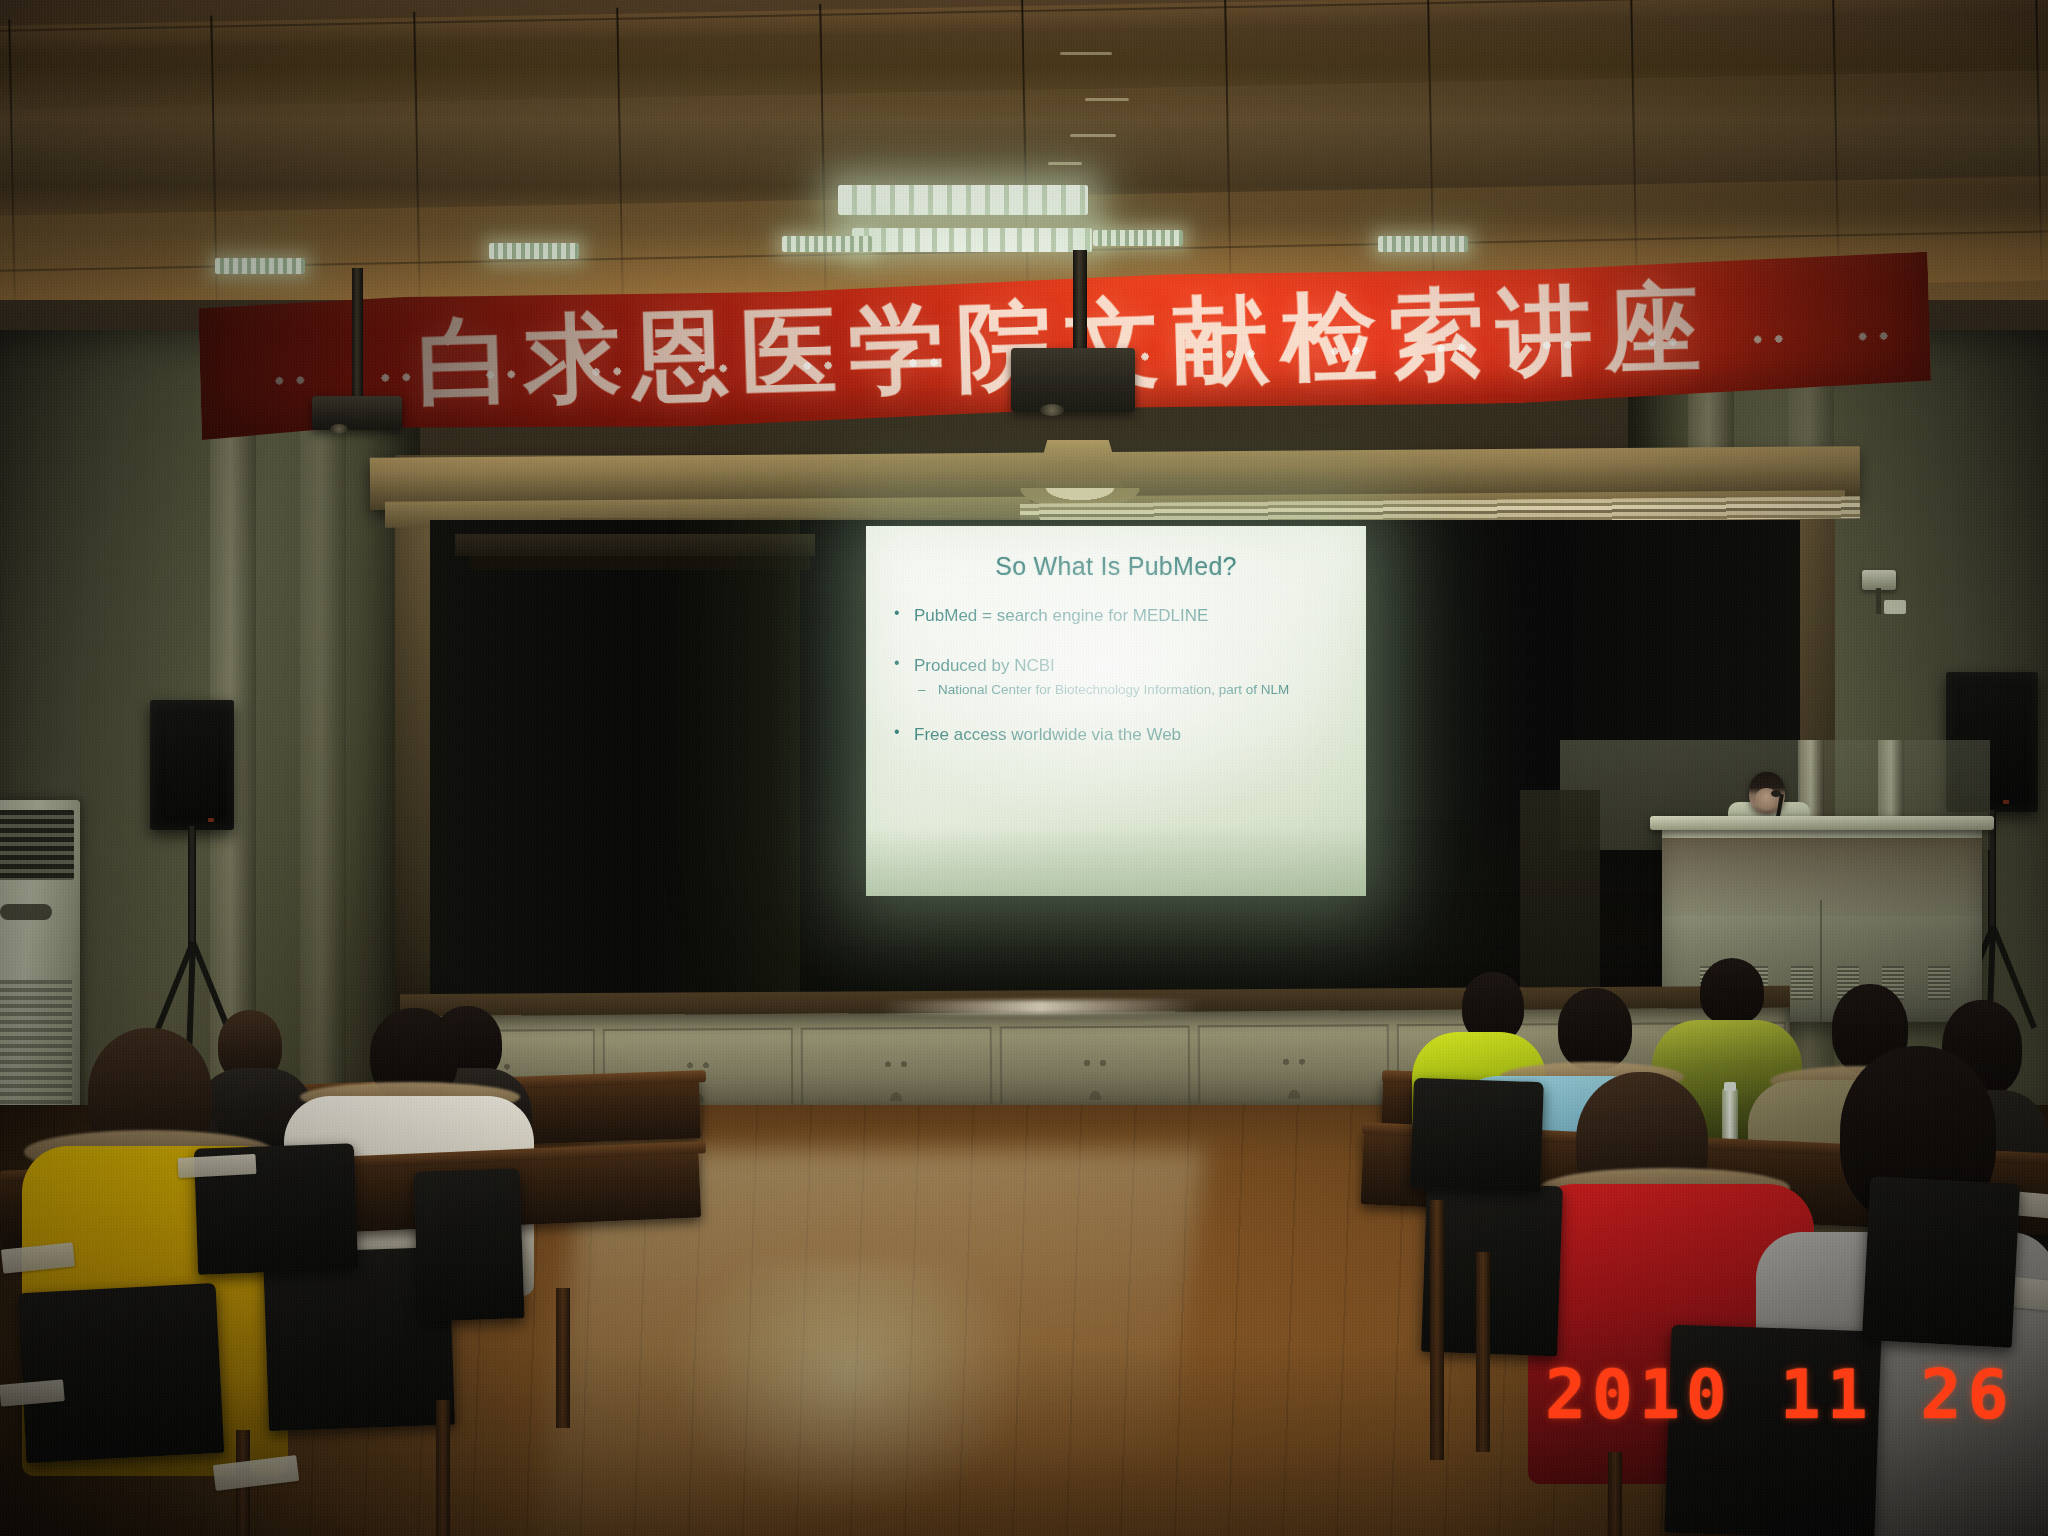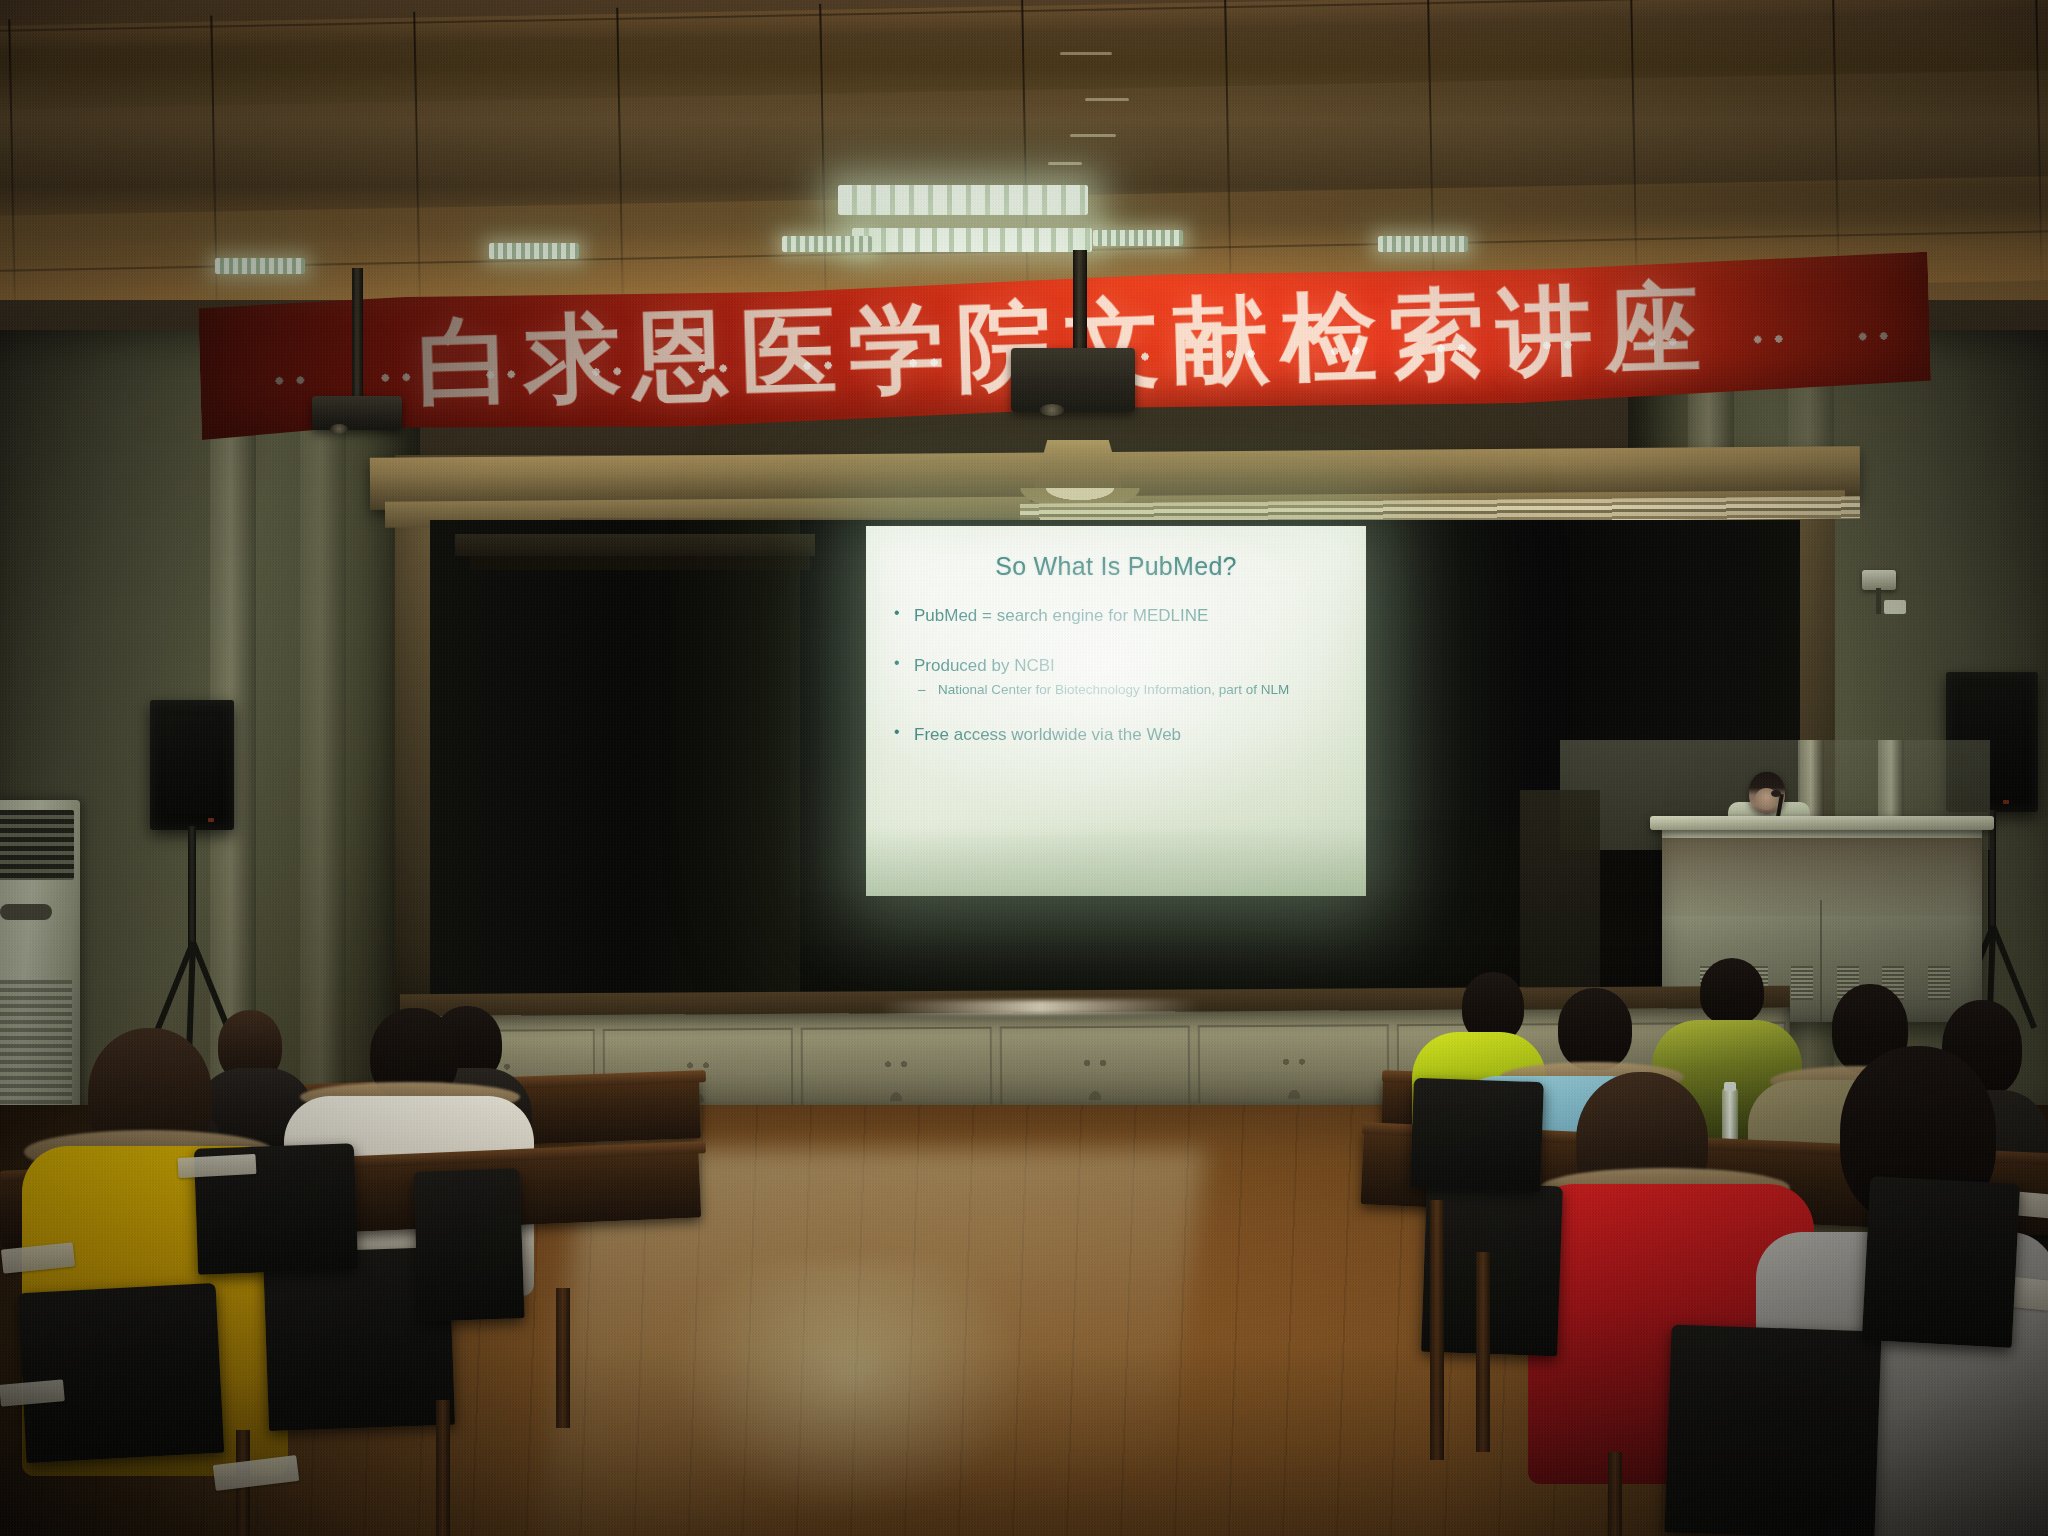--- a/index.html
+++ b/index.html
@@ -807,14 +807,15 @@
 
     <div class="chairleg" style="left:1430px;top:1200px;height:260px;"></div>
     <div class="chairleg" style="left:1476px;top:1252px;height:200px;"></div>
     <div class="chairleg" style="left:1608px;top:1452px;height:84px;"></div>
   </div>
 
   <div class="warm-cast"></div>
   <div class="vignette"></div>
   <div class="grain"></div>
 
+  <div class="datestamp">2010 11 26</div>
 
 </div>
 
 </body></html>

